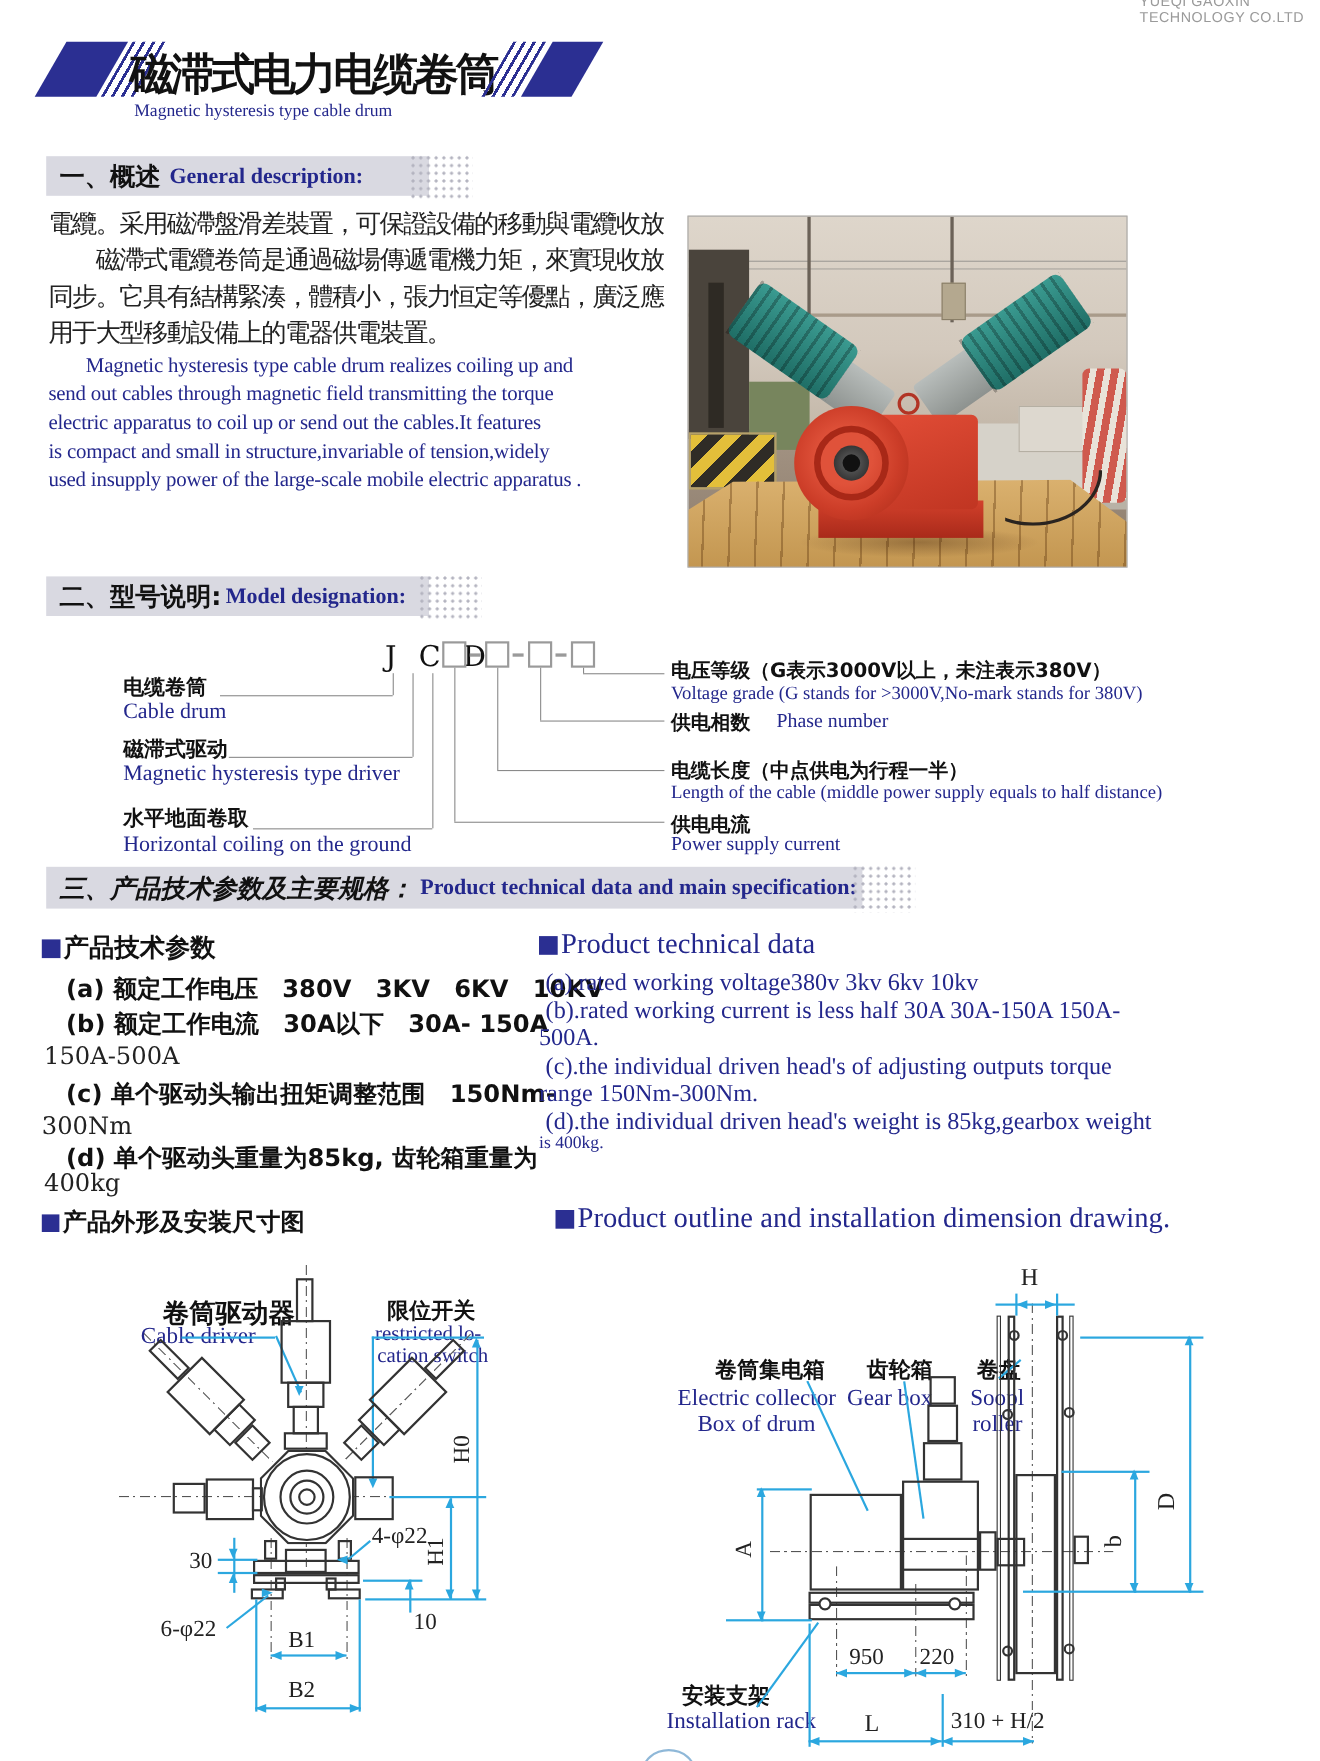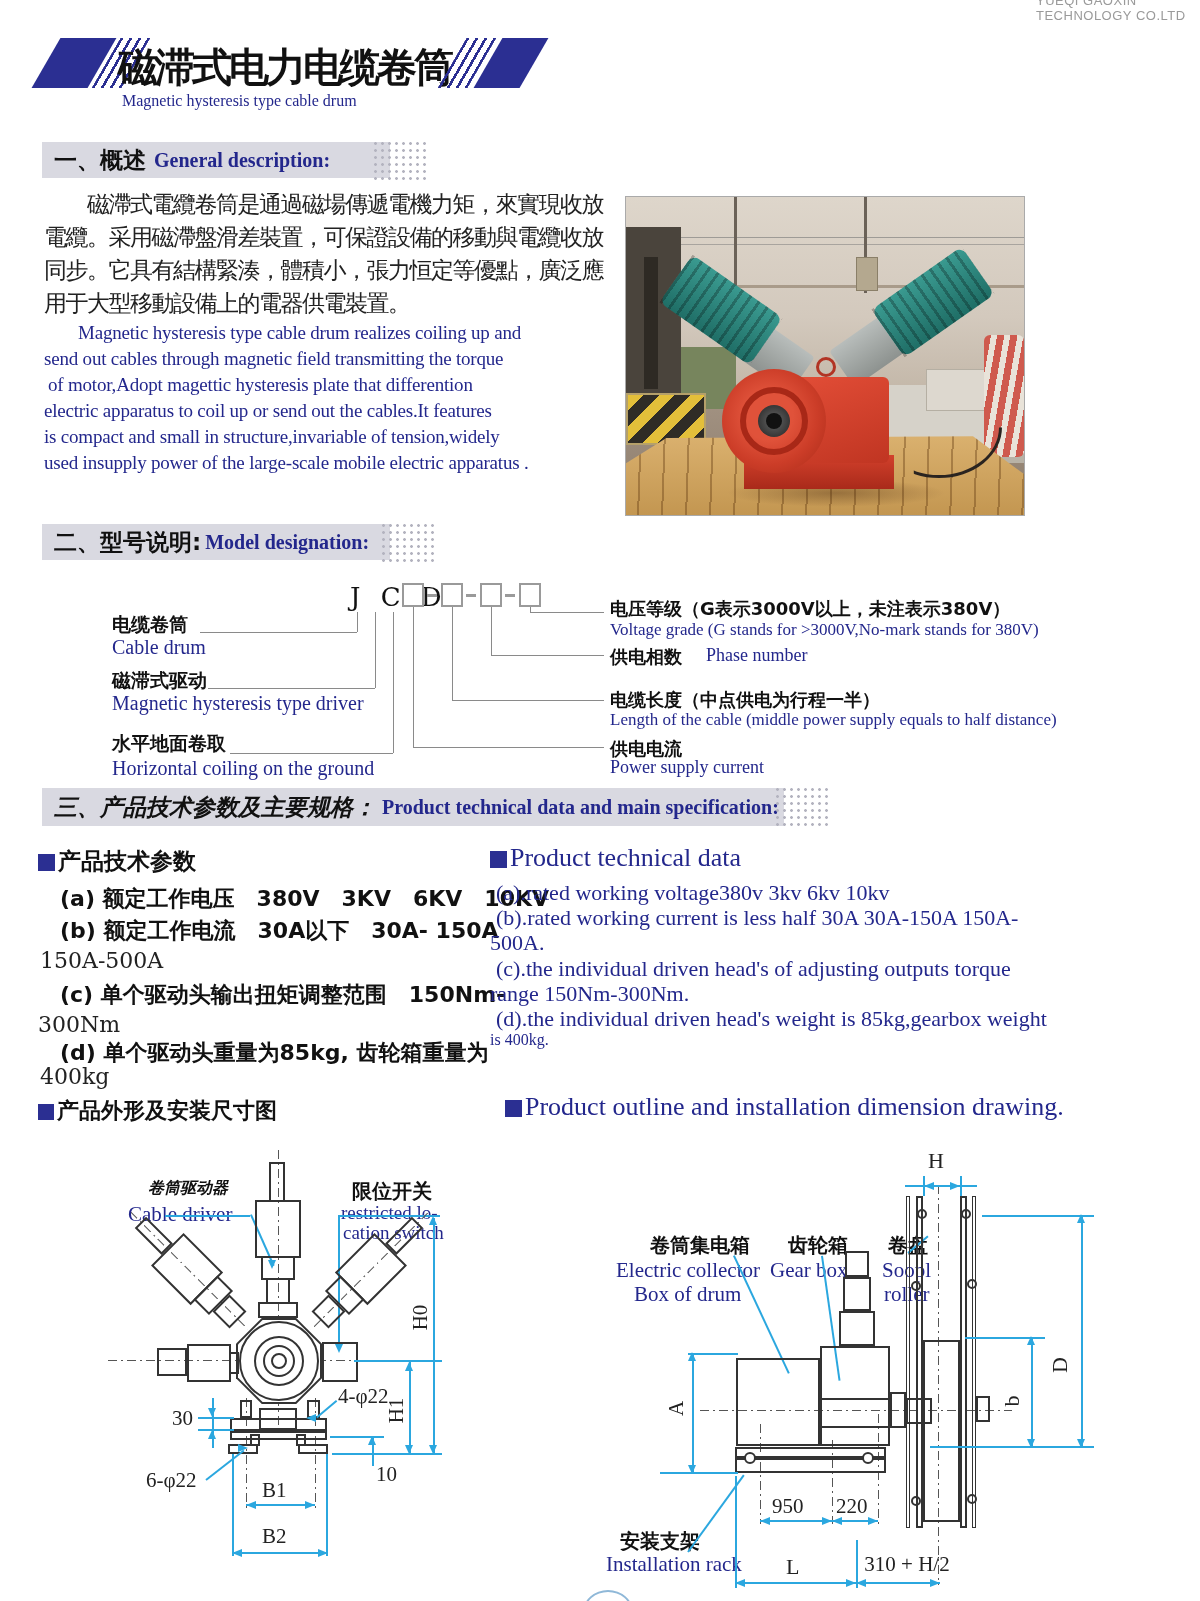--- a/index.html
+++ b/index.html
@@ -47,29 +47,28 @@
   <div class="a para" style="left:488px;top:38px;width:46px;height:50px;"></div>
   <div class="a ens" style="left:122px;top:92px;font-size:16px;">Magnetic hysteresis type cable drum</div>
 
   <div class="a bar" style="left:42px;top:142px;width:336px;height:36px;">
     <span class="cnb" style="font-size:23px;">一、概述</span>
     <span class="ens" style="font-size:20px;font-weight:bold;margin-left:8px;">General description:</span>
   </div>
   <div class="a dots" style="left:372px;top:140px;width:58px;height:42px;"></div>
 
   <div class="a cnr" style="left:44px;top:188px;width:560px;font-size:23px;line-height:33px;letter-spacing:-1.5px;">
+    <div>電纜。采用磁滯盤滑差裝置，可保證設備的移動與電纜收放</div>
     <div>　　磁滯式電纜卷筒是通過磁場傳遞電機力矩，來實現收放</div>
-    <div>電纜。采用磁滯盤滑差裝置，可保證設備的移動與電纜收放</div>
     <div>同步。它具有結構緊湊，體積小，張力恒定等優點，廣泛應</div>
     <div>用于大型移動設備上的電器供電裝置。</div>
   </div>
   <div class="a ens" style="left:44px;top:320px;width:620px;font-size:19px;line-height:26px;letter-spacing:-.2px;">
     <div style="padding-left:34px;">Magnetic hysteresis type cable drum realizes coiling up and</div>
     <div>send out cables through magnetic field transmitting the torque</div>
-    <div style="padding-left:4px;">of motor,Adopt magettic hysteresis plate that differention</div>
     <div>electric apparatus to coil up or send out  the cables.It features</div>
     <div>is compact and small in structure,invariable of tension,widely</div>
     <div>used insupply power of the large-scale mobile electric apparatus .</div>
   </div>
 
   <div class="a" style="left:625px;top:196px;width:398px;height:318px;border:1px solid #aaa;overflow:hidden;background:#cfc7bc;">
     <div class="a" style="left:0;top:0;width:398px;height:200px;background:linear-gradient(180deg,#ded6cb,#d3c9bd 60%,#c2b6a7);"></div>
     <div class="a" style="left:0;top:40px;width:398px;height:1px;background:#777;opacity:.6;"></div>
     <div class="a" style="left:0;top:47px;width:398px;height:1px;background:#777;opacity:.5;"></div>
     <div class="a" style="left:0;top:88px;width:398px;height:3px;background:#8a7a66;opacity:.6;"></div>
@@ -180,21 +179,21 @@
   <div class="a ens" style="left:496px;top:1006px;font-size:22px;">(d).the individual driven head's weight is 85kg,gearbox weight</div>
   <div class="a ens" style="left:490px;top:1031px;font-size:16px;">is 400kg.</div>
 
   <div class="a" style="left:38px;top:1096px;">
     <span class="sq" style="width:16px;height:16px;"></span><span class="cnb" style="font-size:22px;">产品外形及安装尺寸图</span>
   </div>
   <div class="a" style="left:505px;top:1092px;">
     <span class="sq"></span><span class="ens" style="font-size:26px;">Product outline and installation dimension drawing.</span>
   </div>
 
-  <div class="a cnb" style="left:148px;top:1178px;font-size:16px;font-style:italic;">卷筒驱动器</div>
+  <div class="a cnb" style="left:148px;top:1178px;font-size:24px;">卷筒驱动器</div>
   <div class="a ens" style="left:128px;top:1202px;font-size:21px;">Cable driver</div>
   <div class="a cnb" style="left:352px;top:1178px;font-size:20px;">限位开关</div>
   <div class="a ens" style="left:341px;top:1202px;font-size:19px;">restricted lo-</div>
   <div class="a ens" style="left:343px;top:1222px;font-size:19px;">cation switch</div>
 
   <div class="cyh" style="left:165px;top:1215px;width:85px;"></div>
   <div class="cyv" style="left:250px;top:1215px;height:56px;transform:rotate(-24deg);transform-origin:top left;"></div>
   <div class="ard" style="left:268px;top:1260px;border-top-color:#2ba7df;"></div>
   <div class="cyh" style="left:338px;top:1215px;width:102px;"></div>
   <div class="cyv" style="left:338px;top:1215px;height:130px;"></div>

